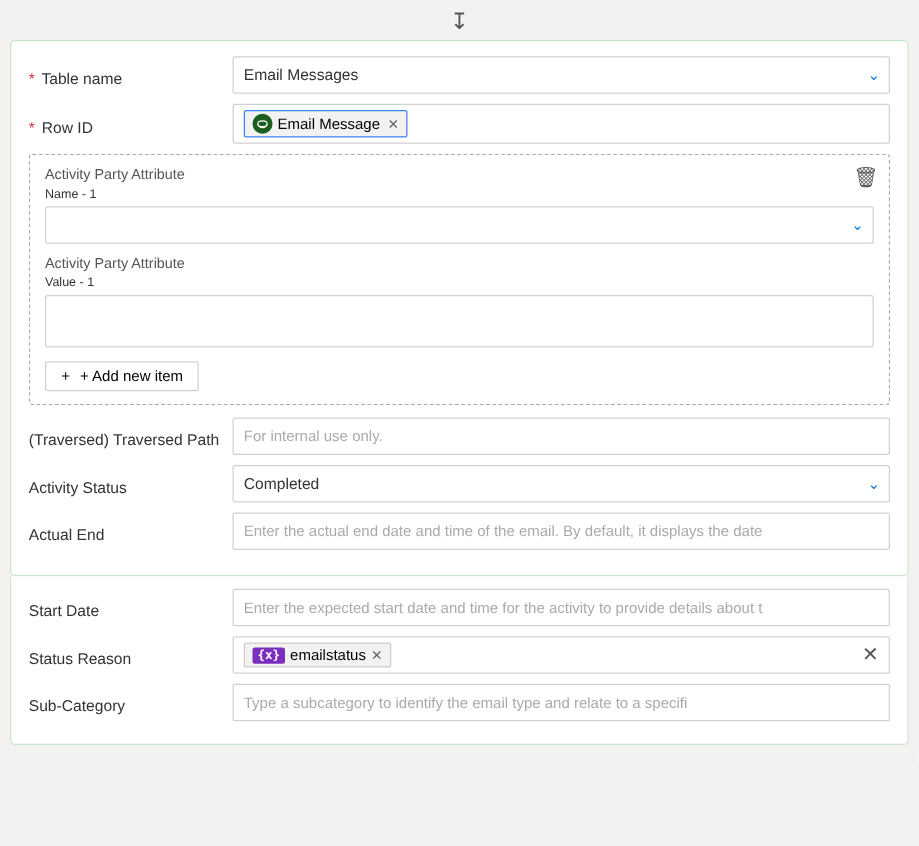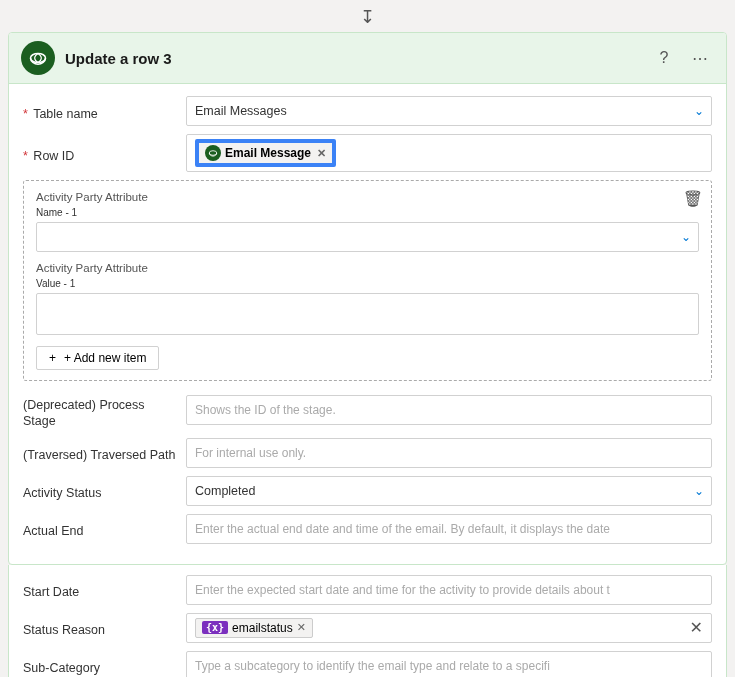--- a/index.html
+++ b/index.html
@@ -157,25 +157,24 @@
       align-items: center;
       gap: 6px;
       min-height: 30px;
       background: #fff;
     }
     .chip {
       display: flex;
       align-items: center;
       gap: 4px;
       background: #f3f2f1;
-      border: 4px solid #3b82f6;
+      border: 1px solid #3b82f6;
       border-radius: 2px;
       padding: 2px 6px;
       font-size: 12px;
-      font-weight: bold;
     }
     .chip-icon {
       background: #1b5e20;
       width: 16px;
       height: 16px;
       border-radius: 50%;
       display: flex;
       align-items: center;
       justify-content: center;
     }
@@ -299,38 +298,20 @@
 <body>
 
 <div class="page-wrapper">
 
   <div class="arrow-down-container">
     <span class="arrow-down-icon">↧</span>
   </div>
 
   <div class="card">
 
-    <div class="card-header">
-      <div class="card-header-icon">
-        <svg viewBox="0 0 24 24" fill="none">
-          <ellipse cx="12" cy="12" rx="9" ry="5.5" stroke="#fff" stroke-width="1.8" fill="none"></ellipse>
-          <path d="M3 12 C3 16 7.5 19.5 12 19.5 C16.5 19.5 21 16 21 12" stroke="#fff" stroke-width="1.8" fill="none"></path>
-          <path d="M12 6.5 C12 6.5 8 9 8 12 C8 15 12 17.5 12 17.5 C12 17.5 16 15 16 12 C16 9 12 6.5 12 6.5Z" stroke="#fff" stroke-width="1.4" fill="none"></path>
-        </svg>
-      </div>
-      <span class="card-title">Update a row 3</span>
-      <div class="card-header-actions">
-        <button class="icon-btn">
-          <span>?</span>
-        </button>
-        <button class="icon-btn">
-          <span>⋯</span>
-        </button>
-      </div>
-    </div>
 
     <div class="card-body">
 
       <div class="form-row">
         <div class="form-label">
           <span class="required">*</span>
           <span>Table name</span>
         </div>
         <div class="select-wrapper">
           <select class="select-control">
@@ -386,24 +367,20 @@
           <span>Value - 1</span>
         </div>
         <textarea class="form-control" rows="2" style="width: 100%; resize: none;"></textarea>
 
         <button class="add-item-btn">
           <span>+</span>
           <span style="margin-left:2px;">+ Add new item</span>
         </button>
       </div>
 
-      <div class="form-row">
-        <div class="form-label">(Deprecated) Process Stage</div>
-        <input type="text" class="form-control" placeholder="Shows the ID of the stage." style="">
-      </div>
 
       <div class="form-row">
         <div class="form-label">(Traversed) Traversed Path</div>
         <input type="text" class="form-control" placeholder="For internal use only." style="">
       </div>
 
       <div class="form-row">
         <div class="form-label">Activity Status</div>
         <div class="select-wrapper">
           <select class="select-control">

